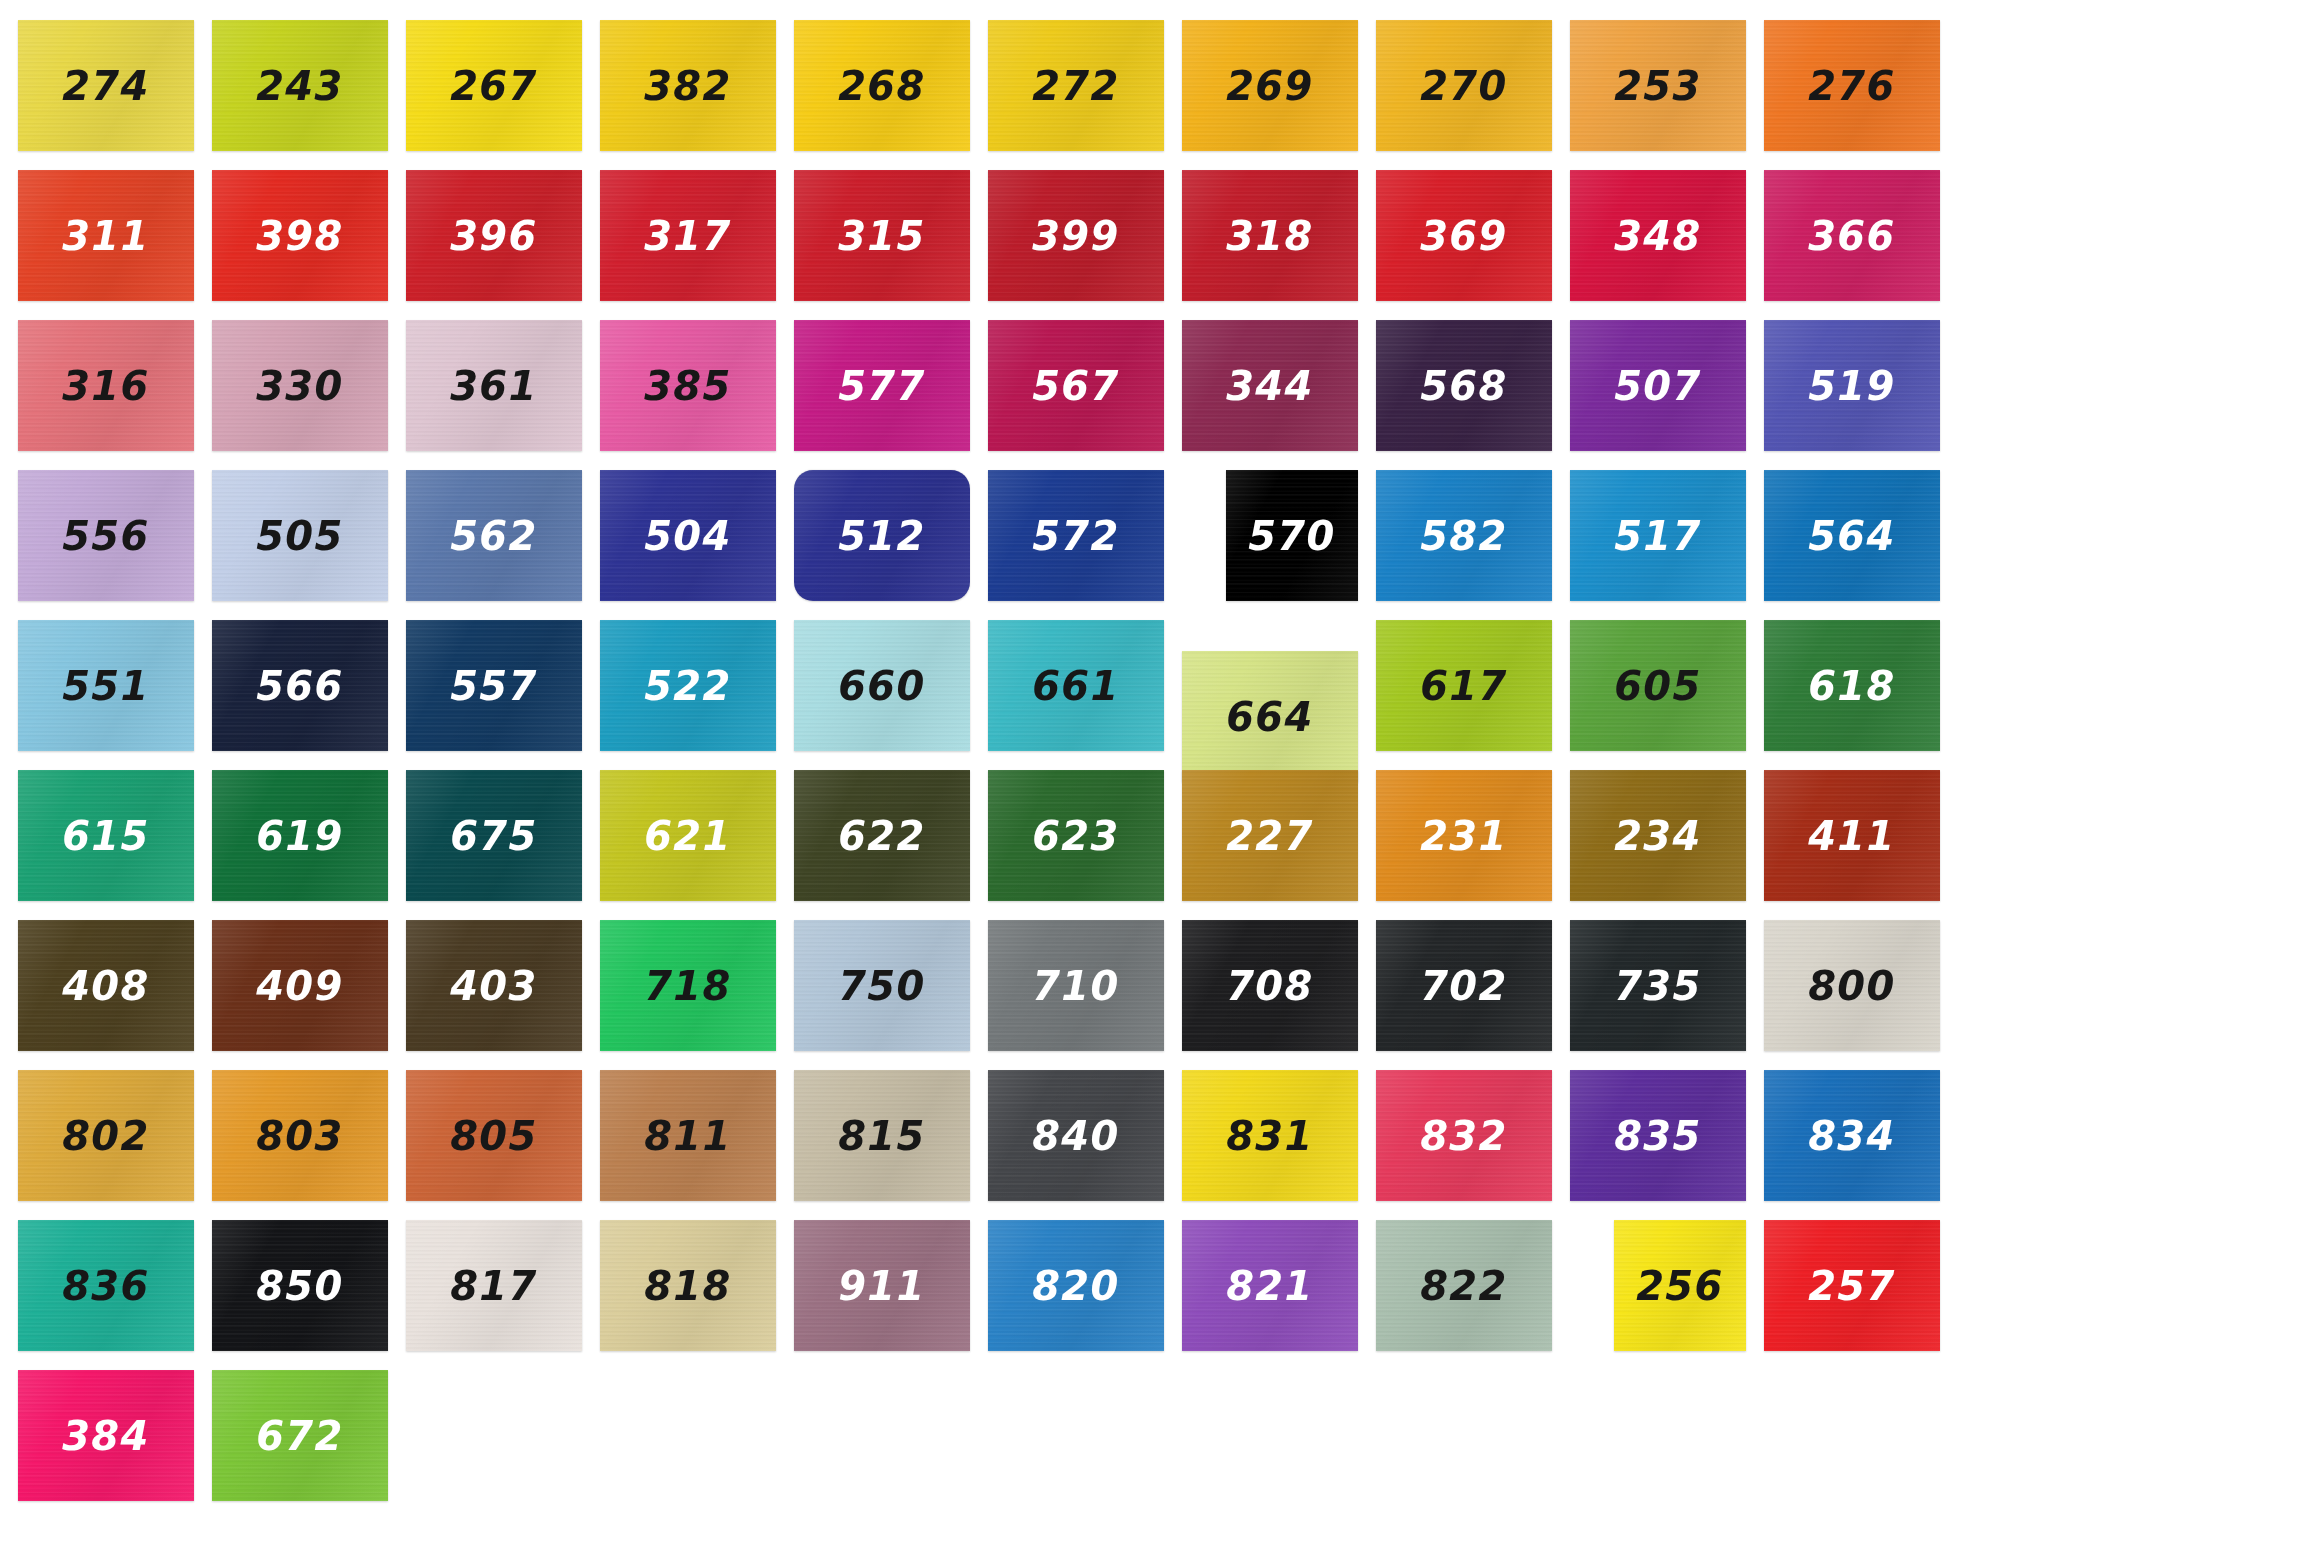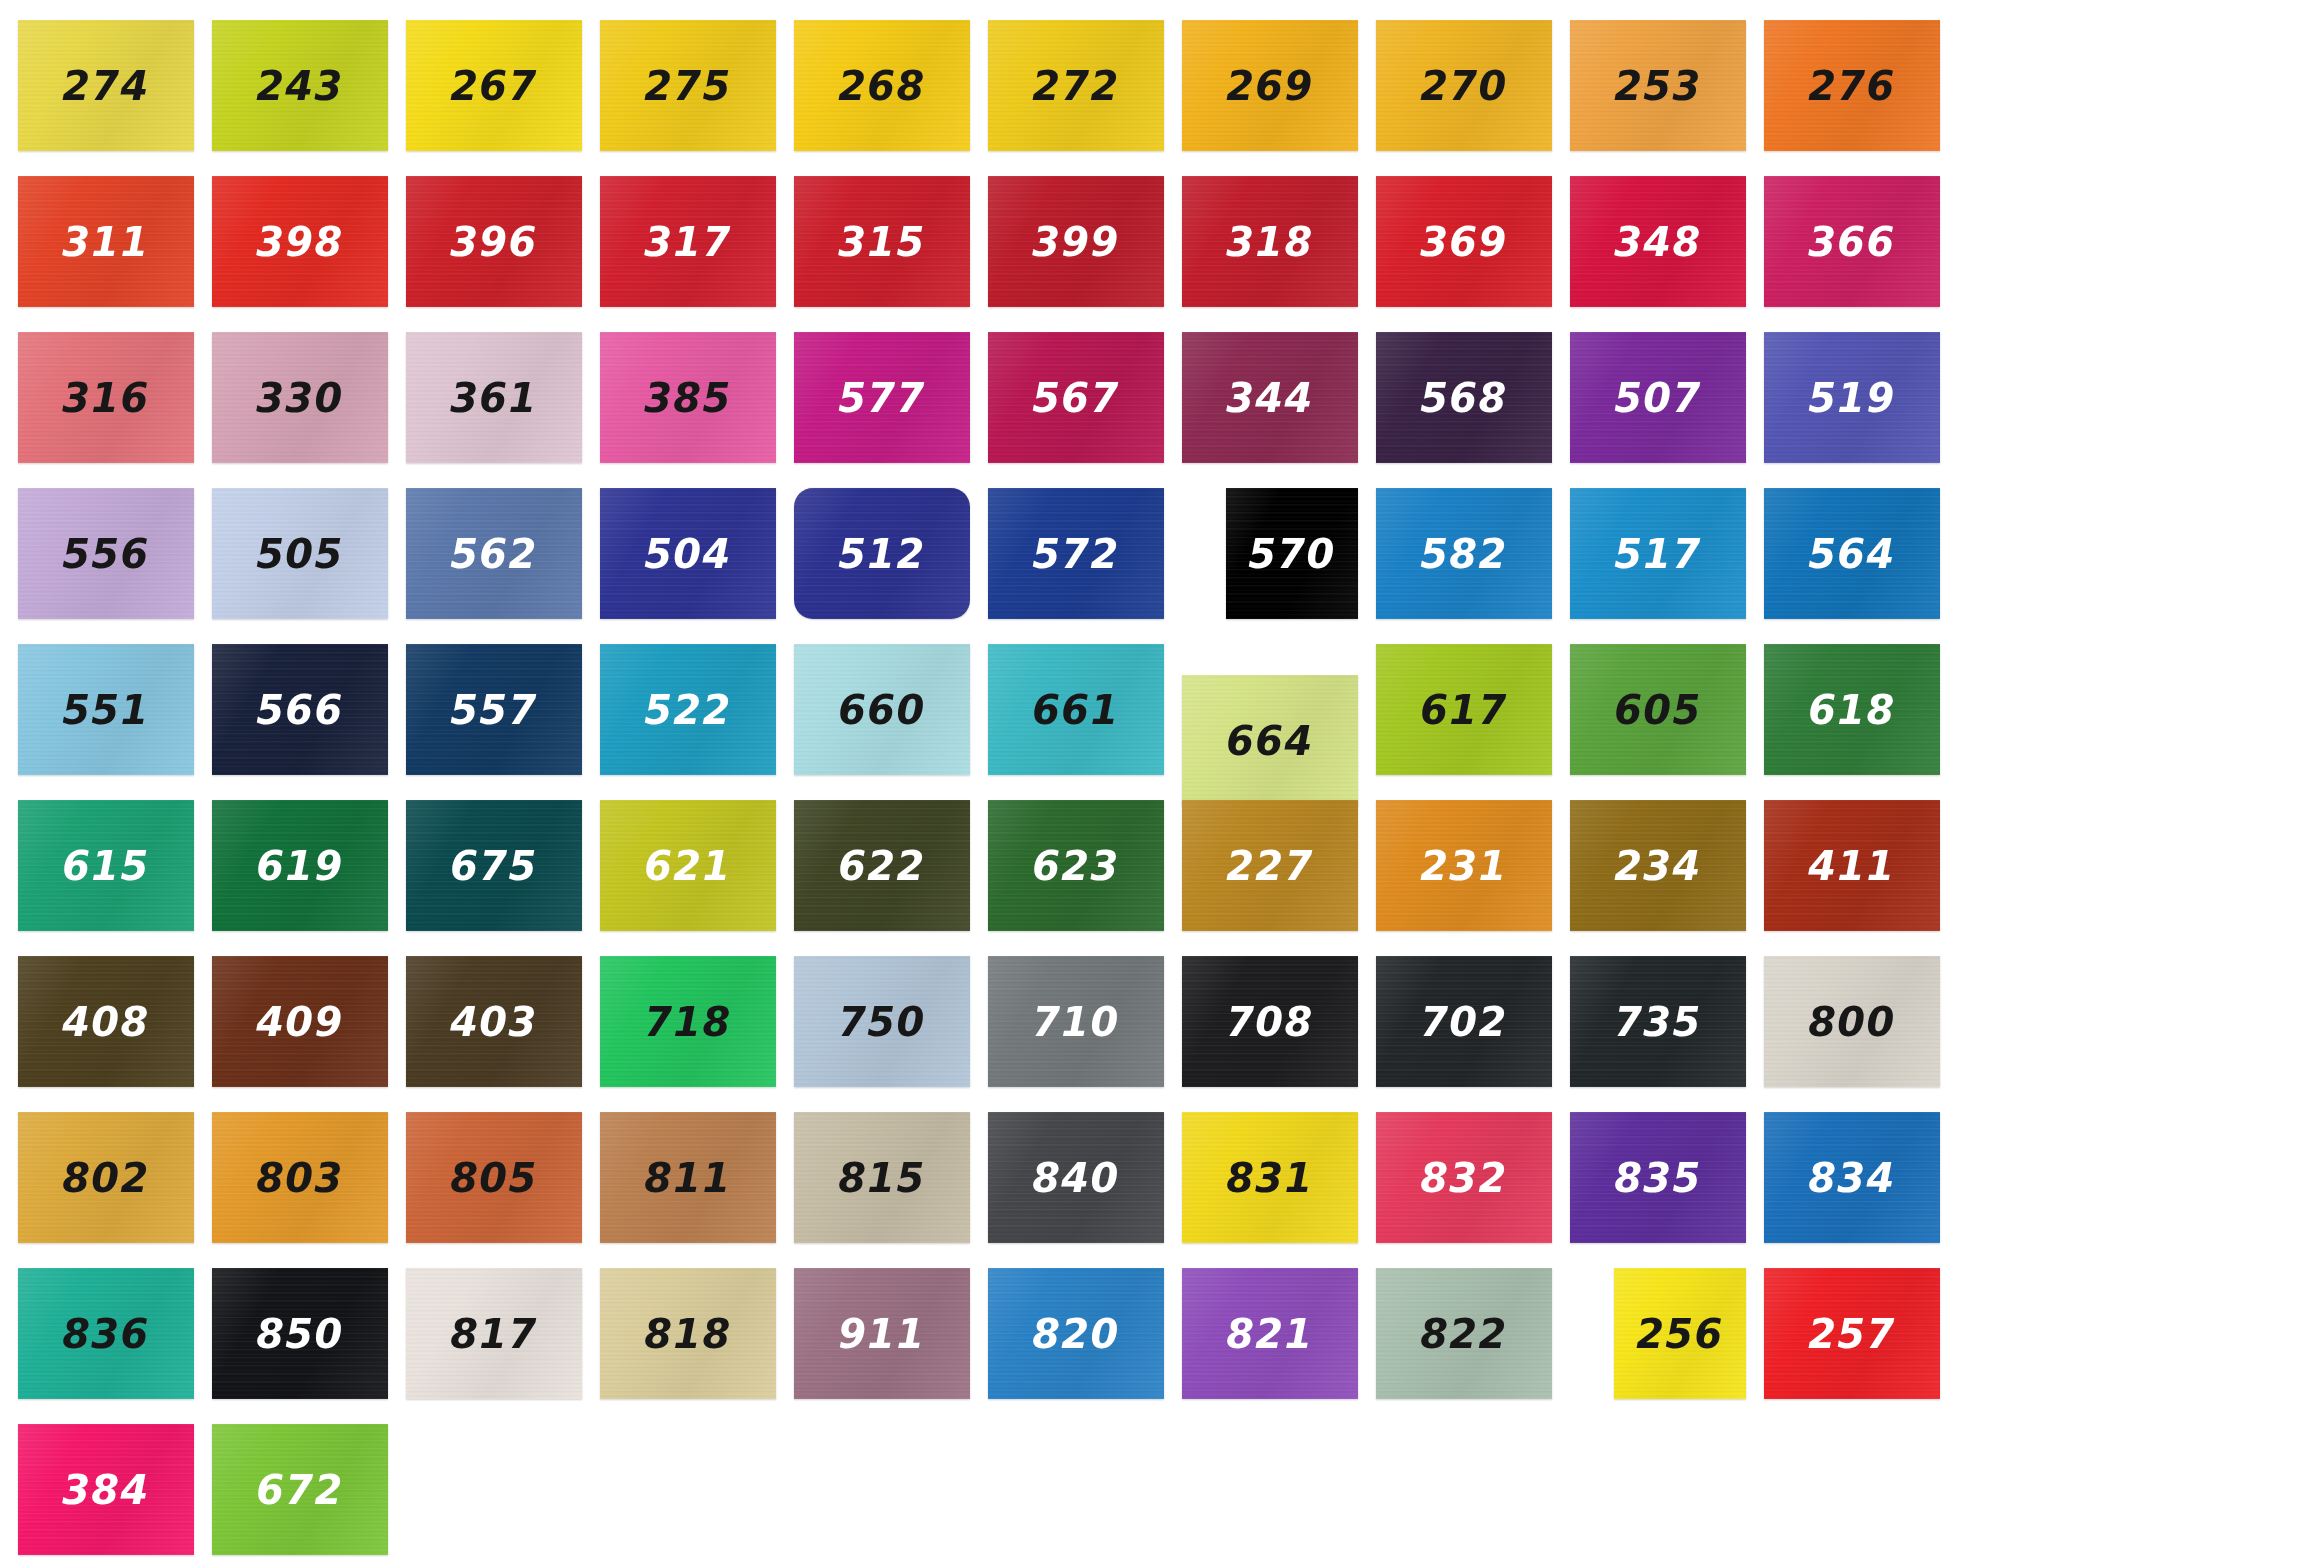--- a/index.html
+++ b/index.html
@@ -13,21 +13,21 @@
     height: 1563px;
     font-family: "DejaVu Sans", sans-serif;
     overflow: hidden;
   }
   #chart {
     width: 1964px;
     height: 1563px;
     padding: 20px 24px 18px 18px;
     display: flex;
     flex-direction: column;
-    gap: 25px;
+    gap: 19px;
   }
   .swatch-row {
     display: grid;
     grid-template-columns: repeat(10, 1fr);
     column-gap: 18px;
     height: 131px;
     flex: 0 0 auto;
   }
   .swatch {
     position: relative;
@@ -94,21 +94,21 @@
       <div class="swatch" title="274" style="background-color: rgb(232, 216, 72);">
         <span class="swatch-label lbl-dark">274</span>
       </div>
       <div class="swatch" title="243" style="background-color: rgb(197, 211, 32);">
         <span class="swatch-label lbl-dark">243</span>
       </div>
       <div class="swatch" title="267" style="background-color: rgb(245, 220, 24);">
         <span class="swatch-label lbl-dark">267</span>
       </div>
       <div class="swatch" title="275" style="background-color: rgb(240, 203, 26);">
-        <span class="swatch-label lbl-dark">275</span>
+        <span class="swatch-label lbl-dark">382</span>
       </div>
       <div class="swatch" title="268" style="background-color: rgb(246, 204, 22);">
         <span class="swatch-label lbl-dark">268</span>
       </div>
       <div class="swatch" title="272" style="background-color: rgb(238, 203, 27);">
         <span class="swatch-label lbl-dark">272</span>
       </div>
       <div class="swatch" title="269" style="background-color: rgb(242, 178, 28);">
         <span class="swatch-label lbl-dark">269</span>
       </div>

